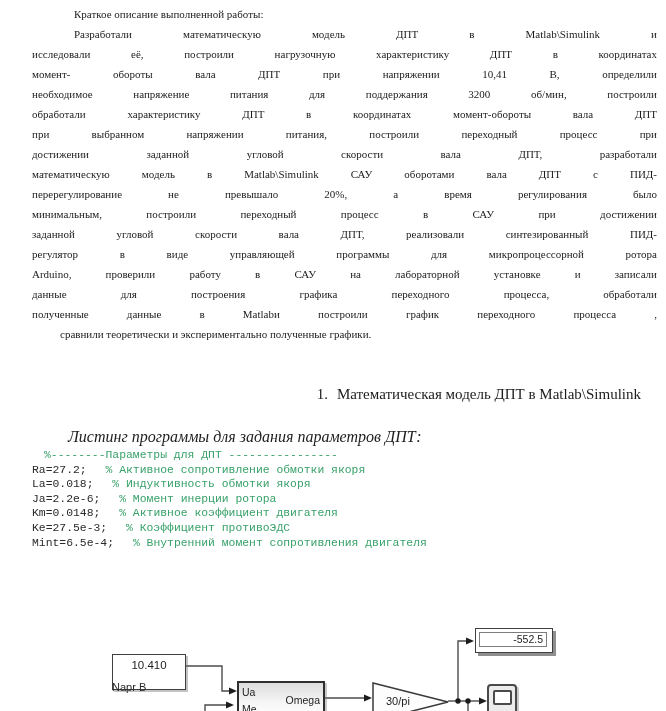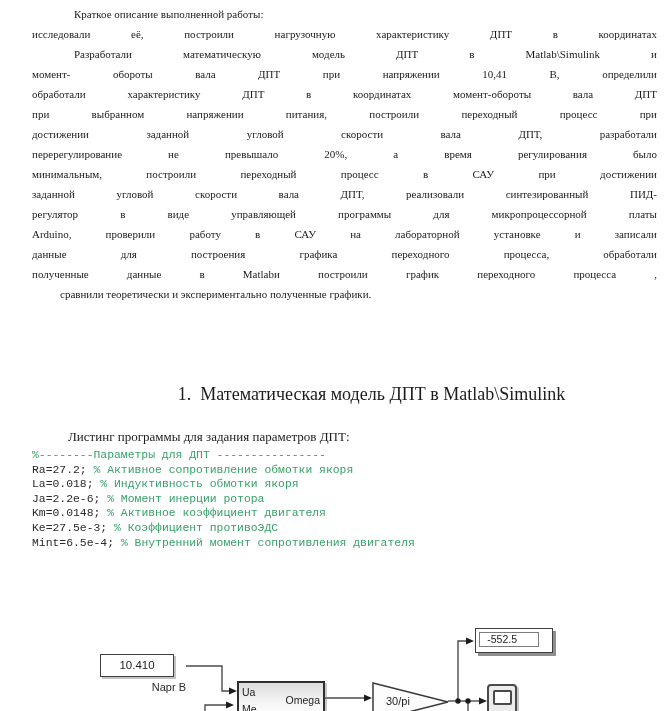--- a/index.html
+++ b/index.html
@@ -13,95 +13,97 @@
   
   .textblock { position:absolute; left:32px; top:4px; width:625px; }
   .jline {
     display:block; height:20px; line-height:20px; font-size:11px;
     text-align:justify; text-align-last:justify; white-space:normal;
   }
   .jline.indent { text-indent:42px; }
   .jline.last { text-align-last:left;margin-left:28px; }
   .jline.plain { text-align:left; text-align-last:left; }
   .heading {
-    position:absolute; left:40px; top:384px; width:625px; height:20px;
-    line-height:20px; font-size:18px; padding-left:38px; text-align:center;
+    position:absolute; left:16px; top:384px; width:625px; height:20px;
+    line-height:20px; font-size:15px; padding-left:38px; text-align:right;
   }
   .heading .num { display:inline-block; margin-right:9px; }
   .listing-caption {
     position:absolute; left:32px; top:427px; width:625px; height:20px;
-    line-height:20px; font-size:13px; padding-left:36px; text-align:left;
+    line-height:20px; font-size:16px; padding-left:36px; text-align:left;font-style:italic;
   }
   
   .code { position:absolute; left:32px; top:448px; width:625px; }
   .code-line {
     display:block; height:14.6px; line-height:14.6px; font-size:11.4px;
     font-family:"Liberation Mono","DejaVu Sans Mono",monospace;
     white-space:pre; color:#2b2b2b;
   }
-  .code-line .cmt { color:var(--comment-green, #38a169); }
+  .code-line .cmt { color:var(--comment-green, #38a169);margin-left:12px; }
   
   .wires { position:absolute; left:0; top:0; width:666px; height:711px; pointer-events:none; }
   .blk { position:absolute; font-family:"Liberation Sans", sans-serif; }
   .constant {
-    left:100px; top:654px; width:74px; height:23px; background:#fff;
+    left:112px; top:654px; width:74px; height:36px; background:#fff;
     border:1.4px solid #3f3f3f; box-shadow:2px 2px 0 rgba(125,125,125,.45);
     text-align:center; line-height:21px; font-size:11.5px; color:#1d1d1d;
   }
   .blk-label {
-    position:absolute; left:112px; top:681px; width:74px; text-align:right;
+    position:absolute; left:112px; top:681px; width:74px; text-align:left;
     font-family:"Liberation Sans", sans-serif; font-size:11px; color:#2a2a2a;
   }
   .subsystem {
     left:237px; top:681px; width:88px; height:40px;
     border:2px solid #2e2e2e; background:linear-gradient(180deg,#dcdcdc 0%,#f6f6f6 55%,#ffffff 100%);
     box-shadow:2px 2px 0 rgba(120,120,120,.4);
   }
   .subsystem .port { position:absolute; font-size:10.5px; color:#1d1d1d; line-height:10px; }
   .subsystem .in1 { left:3px; top:4px; }
   .subsystem .in2 { left:3px; top:21px; }
   .subsystem .out1 { right:3px; top:12px; }
   .display {
     left:475px; top:628px; width:78px; height:25px; background:#fff;
     border:1.4px solid #3f3f3f; box-shadow:3px 3px 0 #8f8f8f;
   }
   .display-field {
-    position:absolute; left:3px; top:3px; width:60px; height:15px;
+    position:absolute; left:3px; top:3px; width:68px; height:15px;
     border:1px solid #7d7d7d; text-align:right; font-size:10.5px;
-    line-height:13px; padding-right:21px; color:#1d1d1d;
+    line-height:13px; padding-right:3px; color:#1d1d1d;
   }
   .scope {
     left:487px; top:684px; width:30px; height:32px; background:#ececec;
     border:2px solid #4a4a4a; border-radius:4px;
     box-shadow:2px 2px 0 rgba(120,120,120,.4);
   }
   .scope-screen {
     position:absolute; left:4px; top:4px; width:19px; height:15px;
     background:#ffffff; border:2px solid #4a4a4a; border-radius:2px;
   }
 </style>
 </head>
 <body>
 
 <div class="page">
 
   <div class="textblock">
     <div class="jline indent plain">Краткое описание выполненной работы:</div>
     <div>
 
-    <div class="jline">исследовали её, построили нагрузочную характеристику ДПТ в координатах</div>
-        <div class="jline indent">Разработали математическую модель ДПТ в Matlab\Simulink и</div>
+    <div class="jline indent">Разработали математическую модель ДПТ в Matlab\Simulink и</div>
+        <div class="jline">исследовали её, построили нагрузочную характеристику ДПТ в координатах</div>
         <div class="jline">момент- обороты вала ДПТ при напряжении 10,41 В, определили</div>
+        <div class="jline">необходимое напряжение питания для поддержания 3200 об/мин, построили</div>
         <div class="jline">обработали характеристику ДПТ в координатах момент-обороты вала ДПТ</div>
         <div class="jline">при выбранном напряжении питания, построили переходный процесс при</div>
         <div class="jline">достижении заданной угловой скорости вала ДПТ, разработали</div>
+        <div class="jline">математическую модель в Matlab\Simulink САУ оборотами вала ДПТ с ПИД-</div>
         <div class="jline">перерегулирование не превышало 20%, а время регулирования было</div>
         <div class="jline">минимальным, построили переходный процесс в САУ при достижении</div>
         <div class="jline">заданной угловой скорости вала ДПТ, реализовали синтезированный ПИД-</div>
-        <div class="jline">регулятор в виде управляющей программы для микропроцессорной платы</div>
+        <div class="jline">регулятор в виде управляющей программы для микропроцессорной ротора</div>
         <div class="jline">Arduino, проверили работу в САУ на лабораторной установке и записали</div>
         <div class="jline">данные для построения графика переходного процесса, обработали</div>
         <div class="jline">полученные данные в Matlabи построили график переходного процесса ,</div>
         <div class="jline last">сравнили теоретически и экспериментально полученные графики.</div>
       </div>
   </div>
 
   <div class="heading">
     <span class="num">1.</span><span>Математическая модель ДПТ в Matlab\Simulink</span>
   </div>

